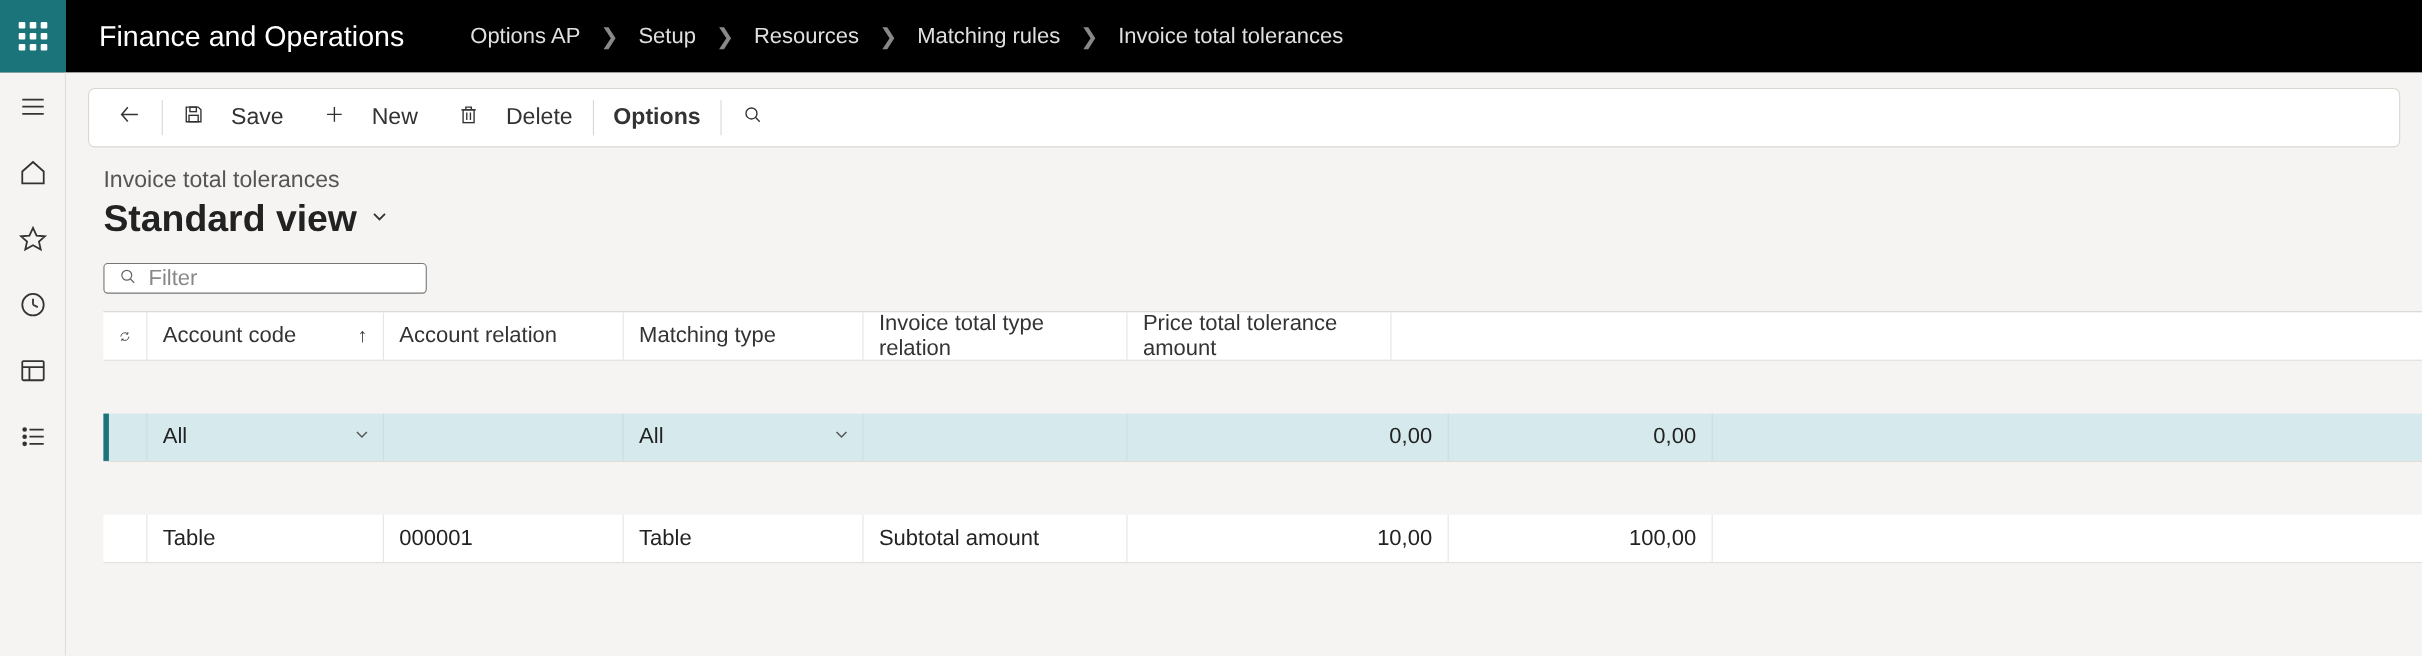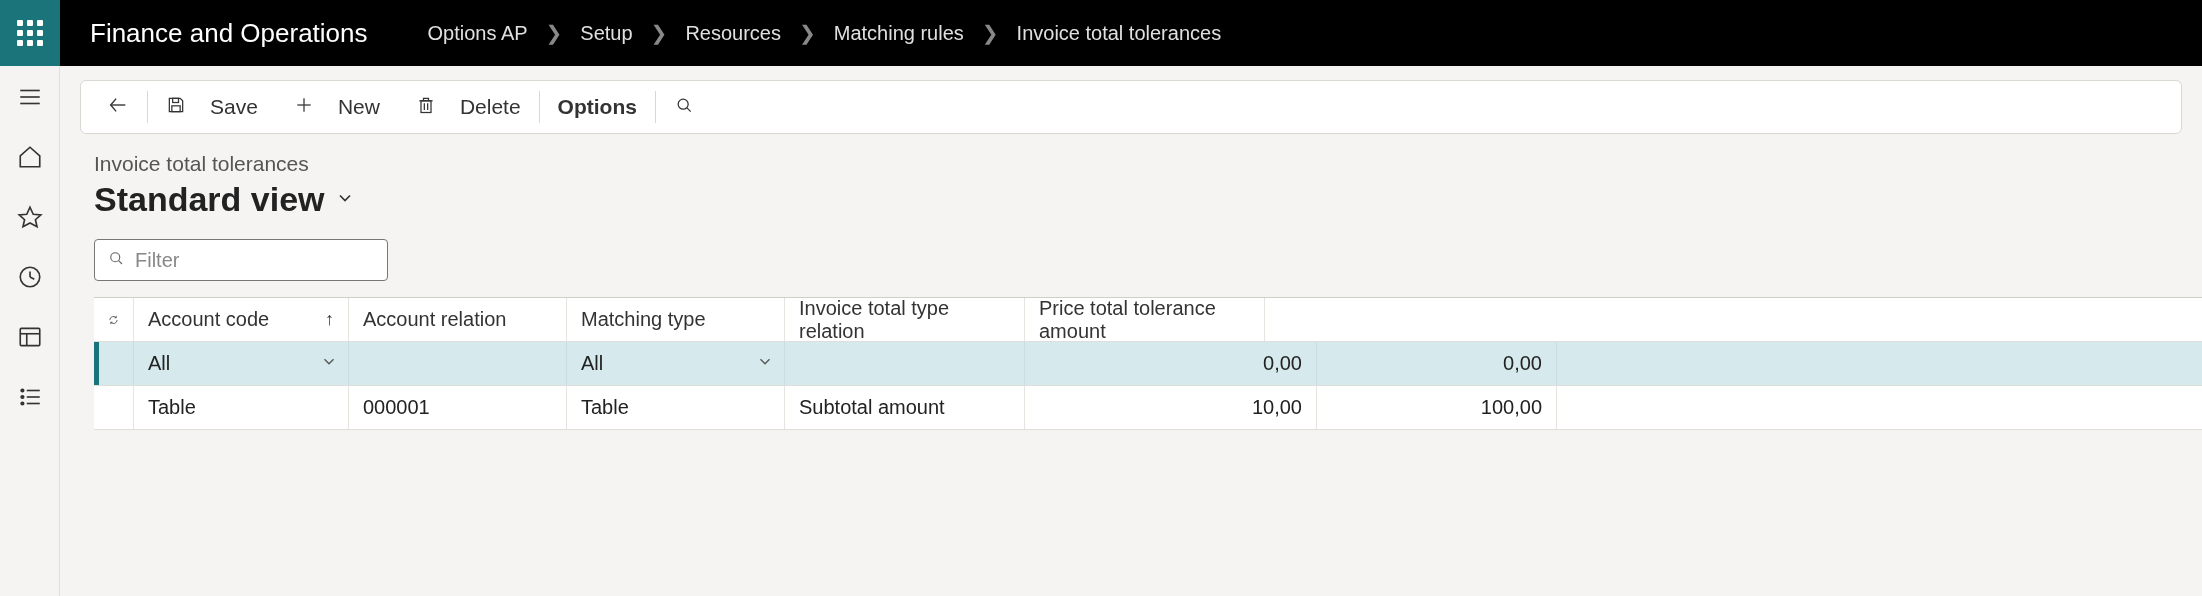--- a/index.html
+++ b/index.html
@@ -34,42 +34,42 @@
 
   
   .page-head { padding: 18px 34px 10px 34px; }
   .page-subtitle { font-size:21px; color:#555; margin-bottom:4px; }
   .page-title-row { display:flex; align-items:center; gap:10px; }
   .page-title { font-size:34px; font-weight:700; }
   .page-title-chev svg { width:20px; height:20px; stroke:#333; fill:none; stroke-width:2; }
 
   
   .filter-wrap { padding: 10px 34px 16px 34px; }
-  .filter-box { width:294px; height:42px; border:1px solid #777; border-radius:4px; display:flex; align-items:center; padding:0 12px; gap:10px; background:#fff; }
+  .filter-box { width:294px; height:28px; border:1px solid #777; border-radius:4px; display:flex; align-items:center; padding:0 12px; gap:10px; background:#fff; }
   .filter-box svg { width:18px; height:18px; stroke:#666; fill:none; stroke-width:1.5; }
   .filter-box input { border:none; outline:none; font-size:20px; flex:1; color:#333; background:transparent; }
   .filter-box input::placeholder { color:#888; }
 
   
   .grid { margin: 0 0 0 34px; border-top:1px solid #d0cec9; }
   .grid .row { display:flex; height:44px; align-items:stretch; border-bottom:1px solid #e0ded9; }
   .grid .hdr { background:#fff; font-size:19px; color:#333; }
   .grid .cell { display:flex; align-items:center; padding:0 14px; border-right:1px solid #e6e4df; font-size:20px; }
   .grid .hdr .cell { font-weight:400; }
   .col-refresh { width:40px; justify-content:center; padding:0; }
   .col-account-code { width:215px; position:relative; }
   .col-account-rel { width:218px; }
   .col-matchtype { width:218px; position:relative; }
   .col-invtype { width:240px; }
   .col-pct { width:292px; justify-content:flex-end; }
   .col-amt { width:240px; justify-content:flex-end; }
   .hdr .col-account-code { justify-content:space-between; }
   .sort-up { font-size:18px; color:#333; }
 
-  .row.datarow { background:#fff; }
+  .row.datarow { background:#fff;margin-top:48px; }
   .row.selected { background:#d6eaed; position:relative; }
   .row.selected::before { content:""; position:absolute; left:0; top:0; bottom:0; width:5px; background:#1a747a; }
   .row.selected .cell { border-right:1px solid #c7dfe2; }
   .dropdown-chev { position:absolute; right:10px; top:50%; transform:translateY(-50%); }
   .dropdown-chev svg { width:18px; height:18px; stroke:#555; fill:none; stroke-width:1.8; }
   .refresh-ic svg { width:20px; height:20px; stroke:#333; fill:none; stroke-width:1.6; }
 </style>
 </head>
 <body>
 

